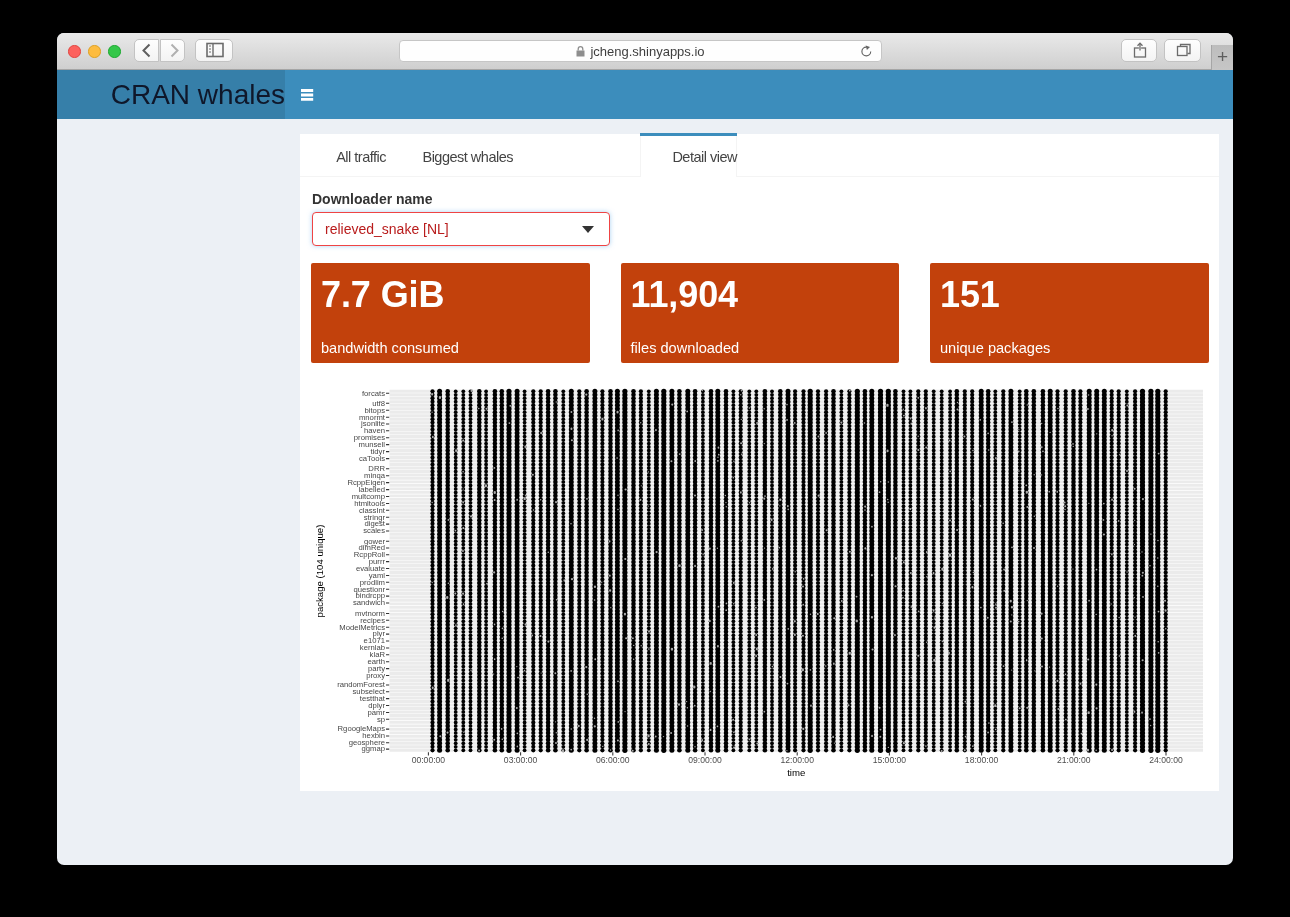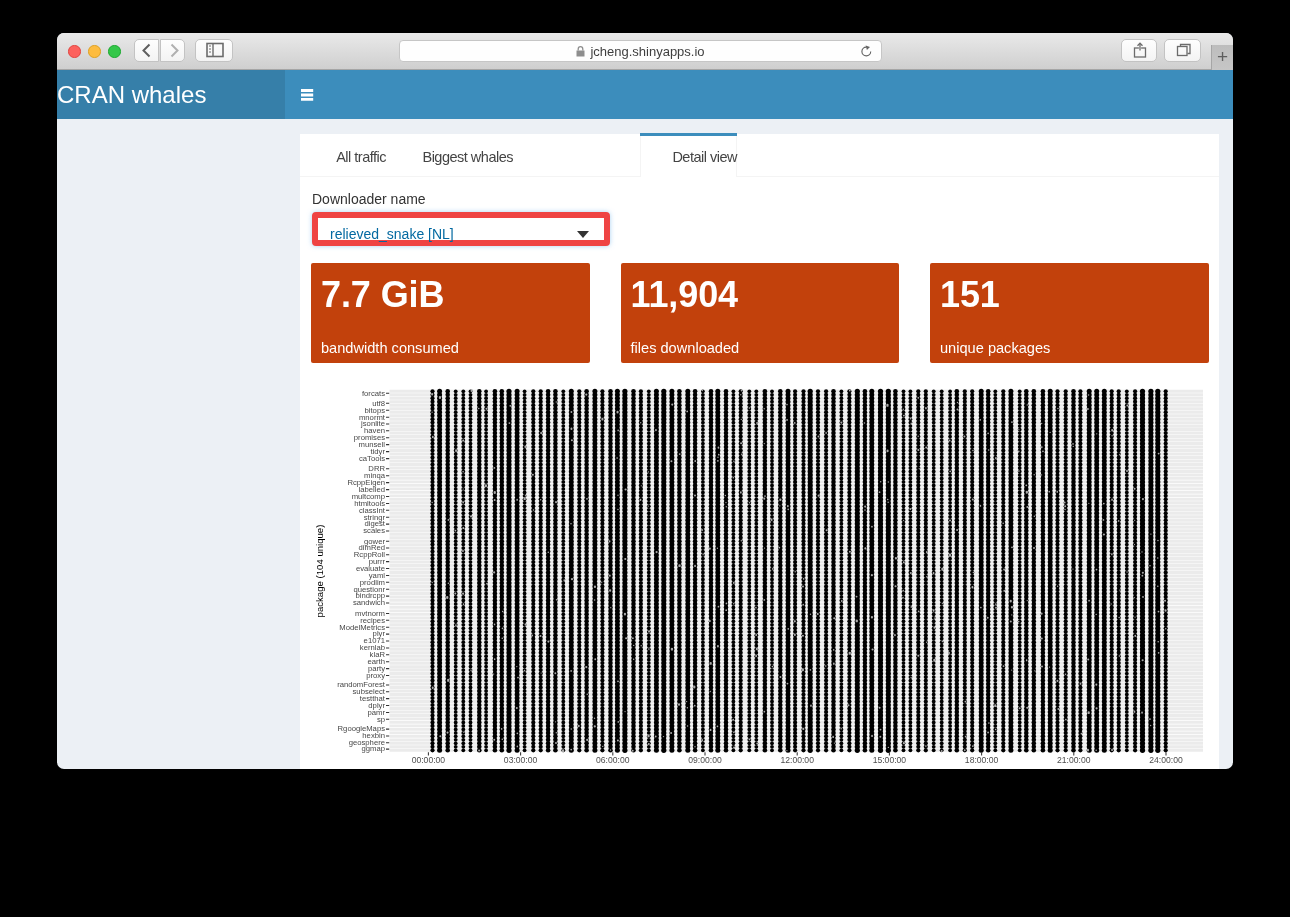--- a/index.html
+++ b/index.html
@@ -1,42 +1,42 @@
 <!DOCTYPE html>
 <html><head><meta charset="utf-8">
 <style>
 html,body{margin:0;padding:0;background:#000;width:1290px;height:917px;overflow:hidden;
 font-family:"Liberation Sans",sans-serif;-webkit-font-smoothing:antialiased}
 *{box-sizing:border-box}
-#win{position:absolute;left:57px;top:33px;width:1176px;height:736px;border-radius:7px;overflow:hidden;background:#ecf0f5}
+#win{position:absolute;left:57px;top:33px;width:1176px;height:832px;border-radius:7px;overflow:hidden;background:#ecf0f5}
 
 #tb{position:absolute;left:0;top:0;width:1176px;height:37px;background:linear-gradient(#e9e9e9,#cfcfcf);border-bottom:1px solid #a5a5a5}
 .light{position:absolute;top:12px;width:12.5px;height:12.5px;border-radius:50%}
 .tbtn{position:absolute;top:6px;height:23px;background:linear-gradient(#fefefe,#f3f3f3);border:1px solid #c3c3c3;border-radius:5px}
 #url{position:absolute;left:342px;top:7px;width:483px;height:22px;background:#fefefe;border:1px solid #c6c6c6;border-radius:4px;
 color:#3f3f3f;font-size:13px;text-align:center;line-height:21px}
 #plus{position:absolute;right:0;top:12px;width:22px;height:25px;background:linear-gradient(#bdbdbd,#c6c6c6);border-left:1px solid #a6a6a6;
 color:#5e5e5e;font-size:19px;text-align:center;line-height:24px;font-weight:400}
 
 #hdr{position:absolute;left:0;top:37px;width:1176px;height:49px}
-#logo{position:absolute;left:0;top:0;width:228px;height:49px;background:#367fa9;color:#ffffff;font-size:24px;text-align:left;line-height:49px}
+#logo{position:absolute;left:0;top:0;width:228px;height:49px;background:#367fa9;color:#0f172a;font-size:28px;text-align:right;line-height:49px}
 #nav{position:absolute;left:228px;top:0;width:948px;height:49px;background:#3c8dbc}
 
 #side{position:absolute;left:0;top:86px;width:228px;height:718px;background:#222d32;color:#fff}
 #side .lbl{position:absolute;left:15px;font-size:14px;font-weight:bold}
 #side .inp{position:absolute;left:14px;width:200px;height:33px;background:#fff;border-radius:3px;color:#333;font-size:14px;line-height:33px;padding-left:13px}
 
 #panel{position:absolute;left:243px;top:101px;width:919px;height:657px;background:#fff}
 .tab{position:absolute;top:0;height:43px;font-size:14.5px;letter-spacing:-0.5px;color:#444;text-align:right;line-height:47px}
 #tabline{position:absolute;left:0;top:42px;width:919px;height:1px;background:#f4f4f4}
 #acttab{position:absolute;left:340px;top:-1px;width:97px;height:44px;background:#fff;border-left:1px solid #f4f4f4;border-right:1px solid #f4f4f4}
 #actbar{position:absolute;left:340px;top:-1px;width:97px;height:3px;background:#3c8dbc;z-index:3}
-.blbl{position:absolute;font-size:14px;font-weight:normal;color:#333}
-#sel{position:absolute;left:255px;top:179px;width:298px;height:34px;background:#fff;border:6px solid #ef4444;border-radius:4px;
-box-shadow:0 0 5px rgba(102,175,233,.55);color:#0369a1;font-size:14px;line-height:32px;padding-left:12px}
+.blbl{position:absolute;font-size:14px;font-weight:bold;color:#333}
+#sel{position:absolute;left:255px;top:179px;width:298px;height:34px;background:#fff;border:1px solid #ef4444;border-radius:4px;
+box-shadow:0 0 5px rgba(102,175,233,.55);color:#b91c1c;font-size:14px;line-height:32px;padding-left:12px}
 #sel:after{content:"";position:absolute;right:15px;top:13px;border-left:6.5px solid transparent;border-right:6.5px solid transparent;border-top:7px solid #333}
 .vbox{position:absolute;top:230px;width:278.5px;height:100px;background:#c2410c;color:#fff;border-radius:2px;padding:10px}
 .vbox .num{font-size:36px;font-weight:bold;line-height:42px;margin-top:1px;letter-spacing:-0.1px}
 .vbox .sub{font-size:14.6px;margin-top:24px}
 svg text{font-family:"Liberation Sans",sans-serif}
 </style></head>
 <body>
 <div id="win">
  <div id="tb">
   <div class="light" style="left:11px;background:#fc615d;border:0.5px solid #e2443f"></div>

